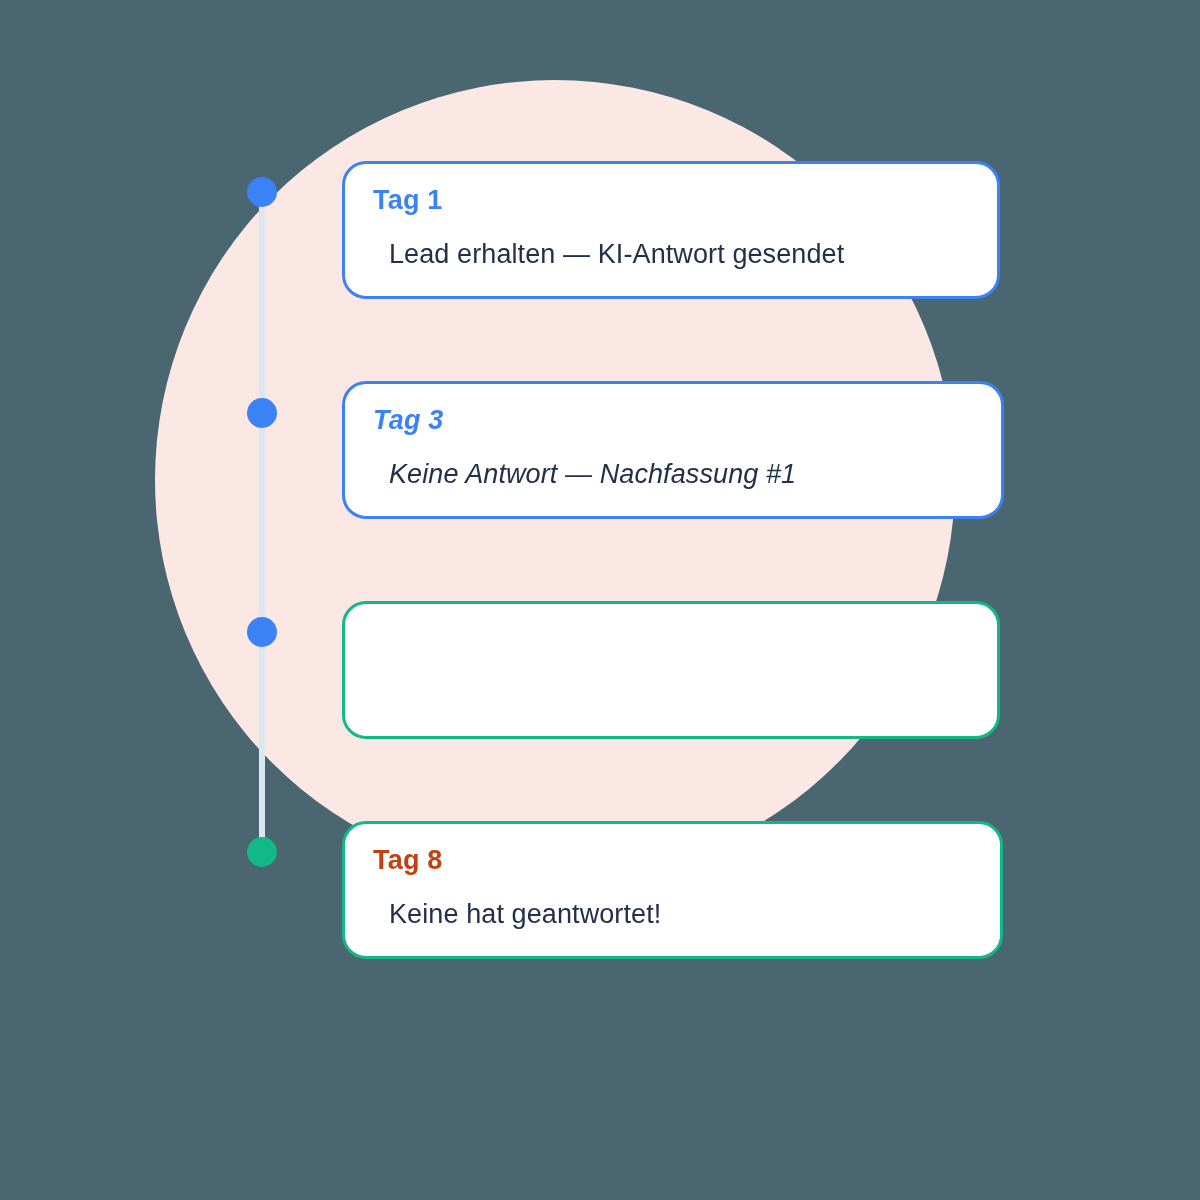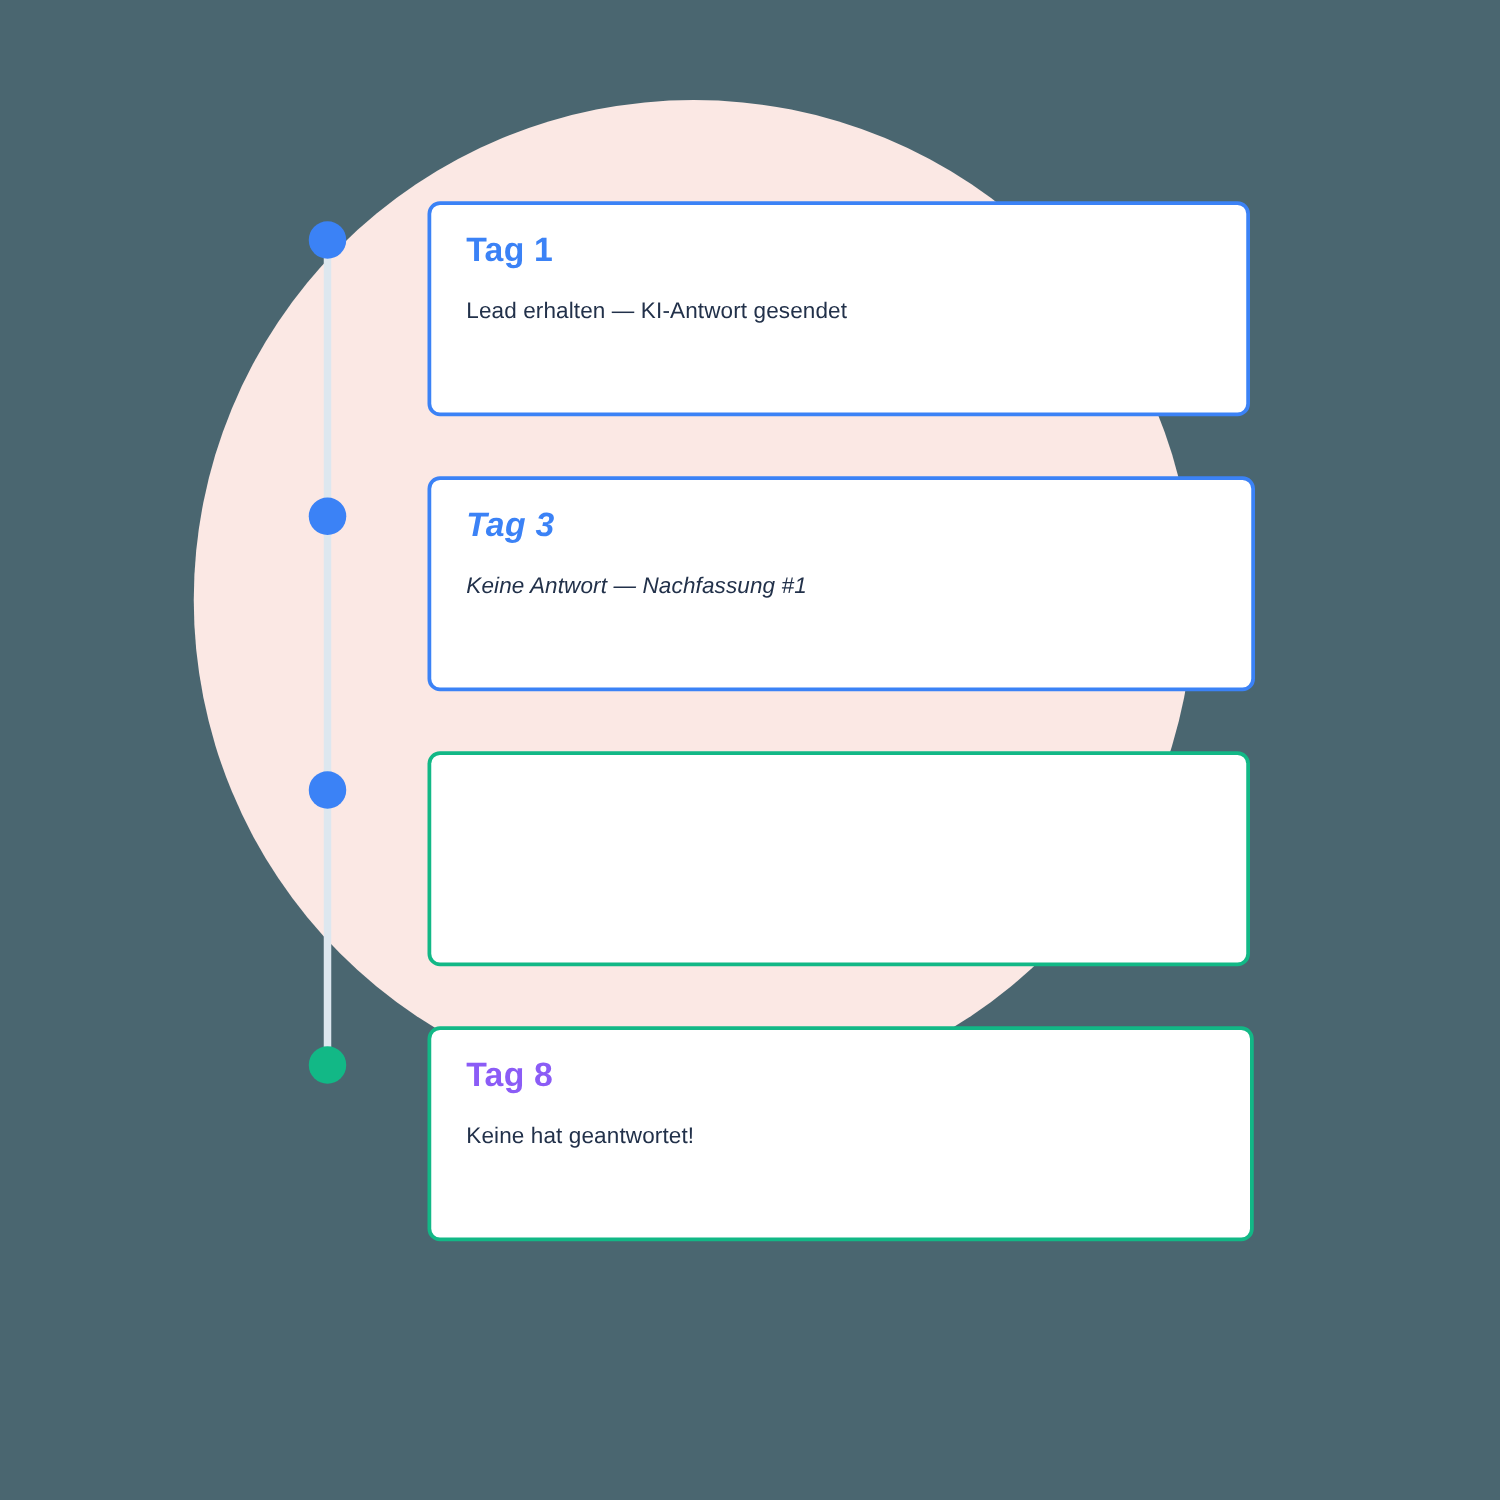--- a/index.html
+++ b/index.html
@@ -46,43 +46,43 @@
     border-radius: 50%;
     left: 247px;
   }
   .timeline-dot.blue  { background: #3b82f6; }
   .timeline-dot.green { background: #12b886; }
 
   .card {
     position: absolute;
     left: 342px;
     width: 658px;
-    height: 172px;
+    height: 138px;
     box-sizing: border-box;
     background: #ffffff;
-    border-radius: 10px;
+    border-radius: 24px;
     border: 3px solid #3b82f6;
     padding: 22px 28px 0 28px;
   }
   .card.accent-green { border-color: #12b886; }
 
   .card-title {
     font-size: 27px;
     font-weight: bold;
     letter-spacing: 0.2px;
     line-height: 1.1;
     margin: 0 0 21px 0;
     color: #3b82f6;
   }
-  .card-title.green { color: #8b5cf6; }
+  .card-title.green { color: #c2410c; }
 
   .card-desc {
-    font-size: 18px;
+    font-size: 27px;
     line-height: 1.3;
-    margin: 0;
+    margin: 16px;
     color: #22314a;
     letter-spacing: 0.1px;
   }
 </style>
 </head>
 <body>
 
 <div id="stage">
 
   <div id="bg-circle"></div>

